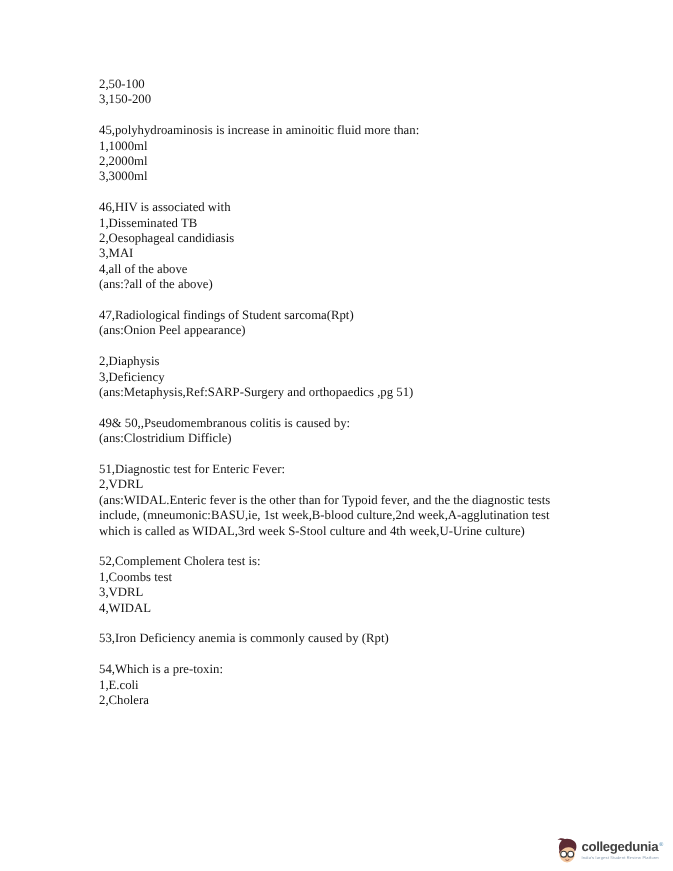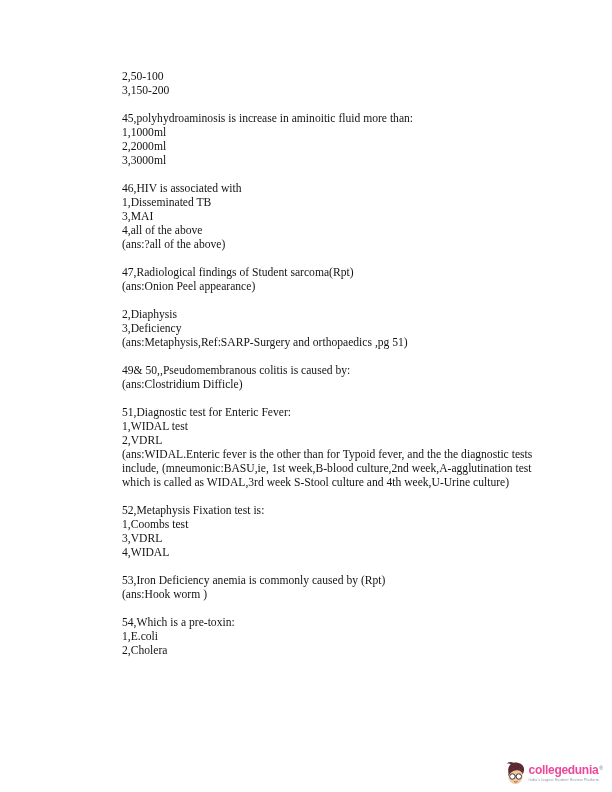--- a/index.html
+++ b/index.html
@@ -15,21 +15,20 @@
     overflow: hidden;
   }
   .text-block {
     position: absolute;
     left: 90px;
     top: 70px;
     width: 488px;
     font-family: "Liberation Serif", "DejaVu Serif", serif;
     font-size: 11.6px;
     color: #141414;
-    margin-left: 32px;
   }
   .line {
     height: 14px;
     line-height: 14px;
     white-space: pre;
   }
   .logo {
     position: absolute;
     right: 9px;
     bottom: 6px;
@@ -49,21 +48,21 @@
   .brand-row {
     display: flex;
     align-items: flex-start;
   }
   .brand {
     font-family: "Liberation Sans", "DejaVu Sans", sans-serif;
     font-weight: 700;
     font-size: 12px;
     line-height: 13px;
     letter-spacing: -0.3px;
-    color: #ec4899;
+    color: #404040;
   }
   .reg {
     font-family: "Liberation Sans", sans-serif;
     font-size: 5px;
     line-height: 6px;
     margin-top: 1px;
     margin-left: 1px;
     color: #4783ad;
   }
   .tagline {
@@ -85,48 +84,47 @@
       <div class="line">2,50-100</div>
       <div class="line">3,150-200</div>
       <div class="line"></div>
       <div class="line">45,polyhydroaminosis is increase in aminoitic fluid more than:</div>
       <div class="line">1,1000ml</div>
       <div class="line">2,2000ml</div>
       <div class="line">3,3000ml</div>
       <div class="line"></div>
       <div class="line">46,HIV is associated with</div>
       <div class="line">1,Disseminated TB</div>
+      <div class="line">2,Oesophageal candidiasis</div>
       <div class="line">3,MAI</div>
       <div class="line">4,all of the above</div>
       <div class="line">(ans:?all of the above)</div>
       <div class="line"></div>
       <div class="line">47,Radiological findings of Student sarcoma(Rpt)</div>
       <div class="line">(ans:Onion Peel appearance)</div>
       <div class="line"></div>
       <div class="line">2,Diaphysis</div>
       <div class="line">3,Deficiency</div>
       <div class="line">(ans:Metaphysis,Ref:SARP-Surgery and orthopaedics ,pg 51)</div>
       <div class="line"></div>
       <div class="line">49&amp; 50,,Pseudomembranous colitis is caused by:</div>
       <div class="line">(ans:Clostridium Difficle)</div>
       <div class="line"></div>
       <div class="line">51,Diagnostic test for Enteric Fever:</div>
-      <div class="line">1,WIDAL test</div>
       <div class="line">2,VDRL</div>
       <div class="line">(ans:WIDAL.Enteric fever is the other than for Typoid fever, and the the diagnostic tests</div>
       <div class="line">include, (mneumonic:BASU,ie, 1st week,B-blood culture,2nd week,A-agglutination test</div>
       <div class="line">which is called as WIDAL,3rd week S-Stool culture and 4th week,U-Urine culture)</div>
       <div class="line"></div>
-      <div class="line">52,Metaphysis Fixation test is:</div>
+      <div class="line">52,Complement Cholera test is:</div>
       <div class="line">1,Coombs test</div>
       <div class="line">3,VDRL</div>
       <div class="line">4,WIDAL</div>
       <div class="line"></div>
       <div class="line">53,Iron Deficiency anemia is commonly caused by (Rpt)</div>
-      <div class="line">(ans:Hook worm )</div>
       <div class="line"></div>
       <div class="line">54,Which is a pre-toxin:</div>
       <div class="line">1,E.coli</div>
       <div class="line">2,Cholera</div>
     </div>
 
   <div class="logo">
     <svg class="mascot" viewBox="0 0 21 25">
       <path d="M9 2 C6 0.3 3.3 0.8 1.8 2.5 C4 2.1 5.6 2.7 6.6 3.8 Z" fill="#5c2a33"></path>
       <path d="M3.5 12 C2 5.5 6 1.5 10.5 1.5 C15 1.5 19.6 4.2 19 9.2 C18.8 11 18.1 12.6 17.5 13.2 C17.5 9.5 15.5 7.5 12.5 7.5 C9 7.5 5.5 9.2 3.5 12 Z" fill="#5c2a33"></path>

